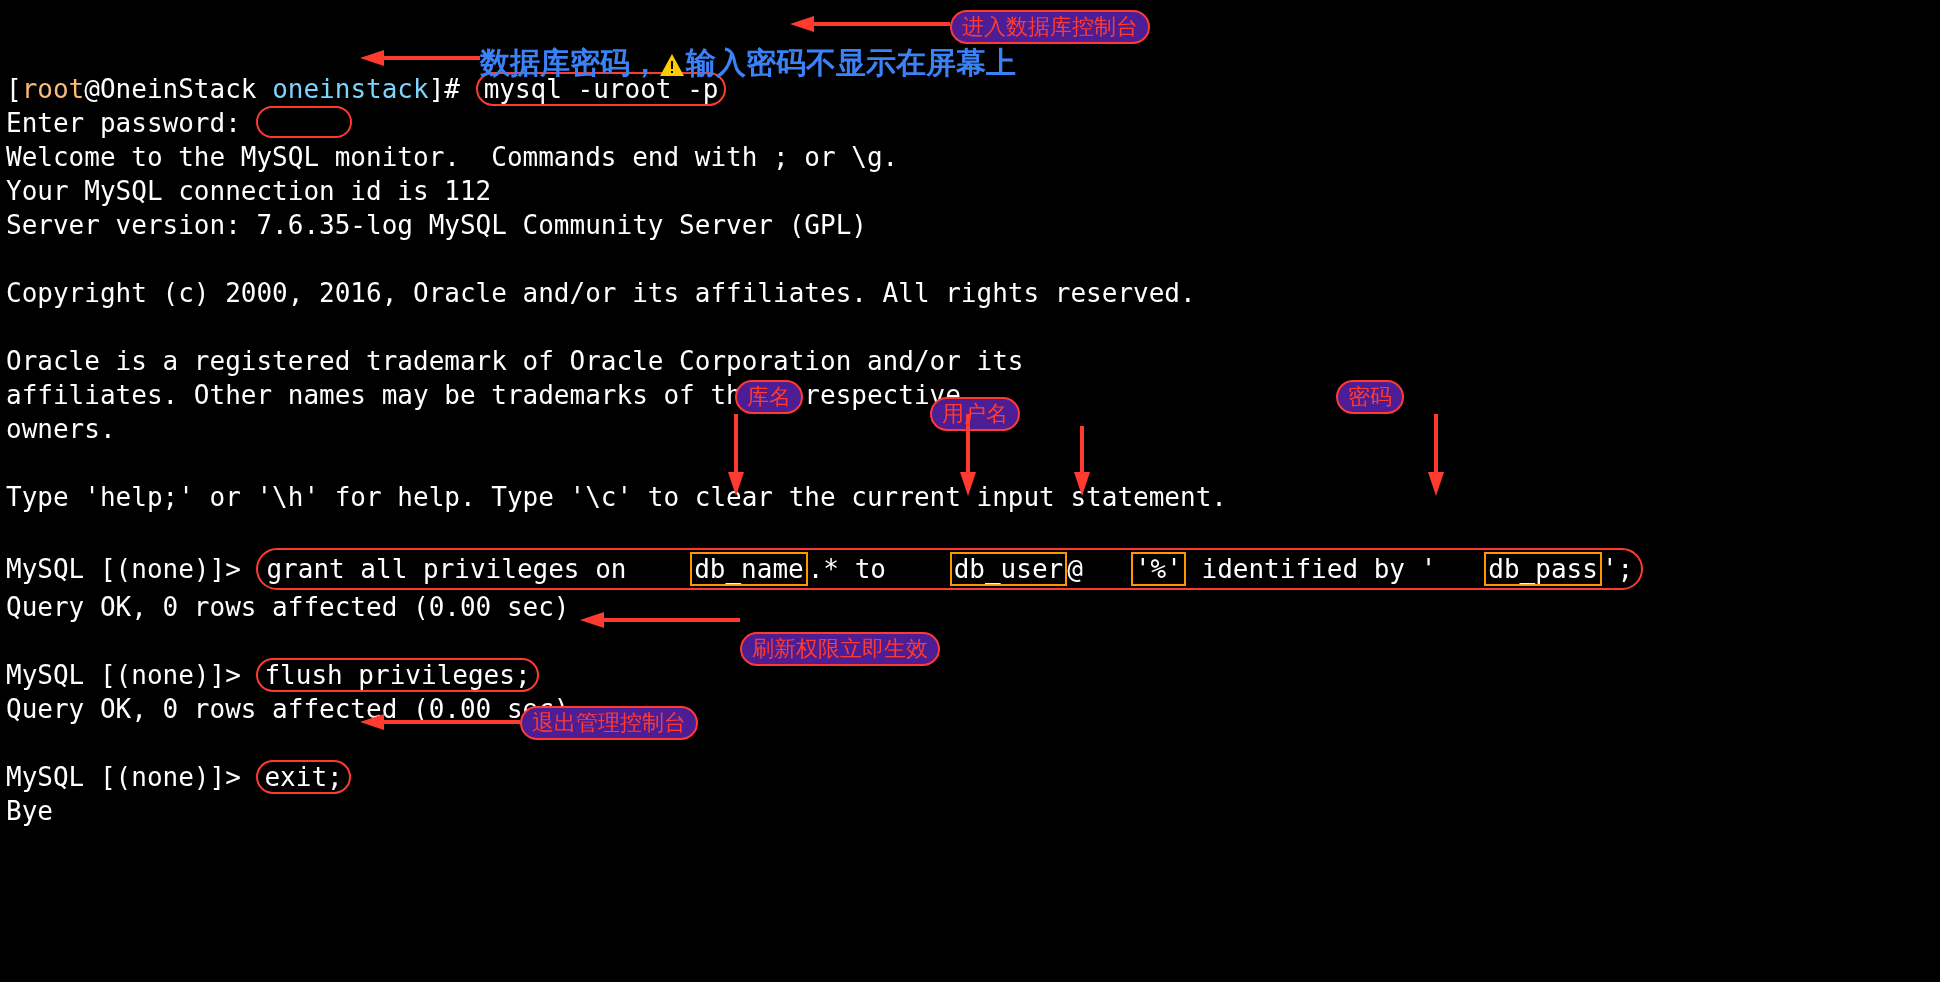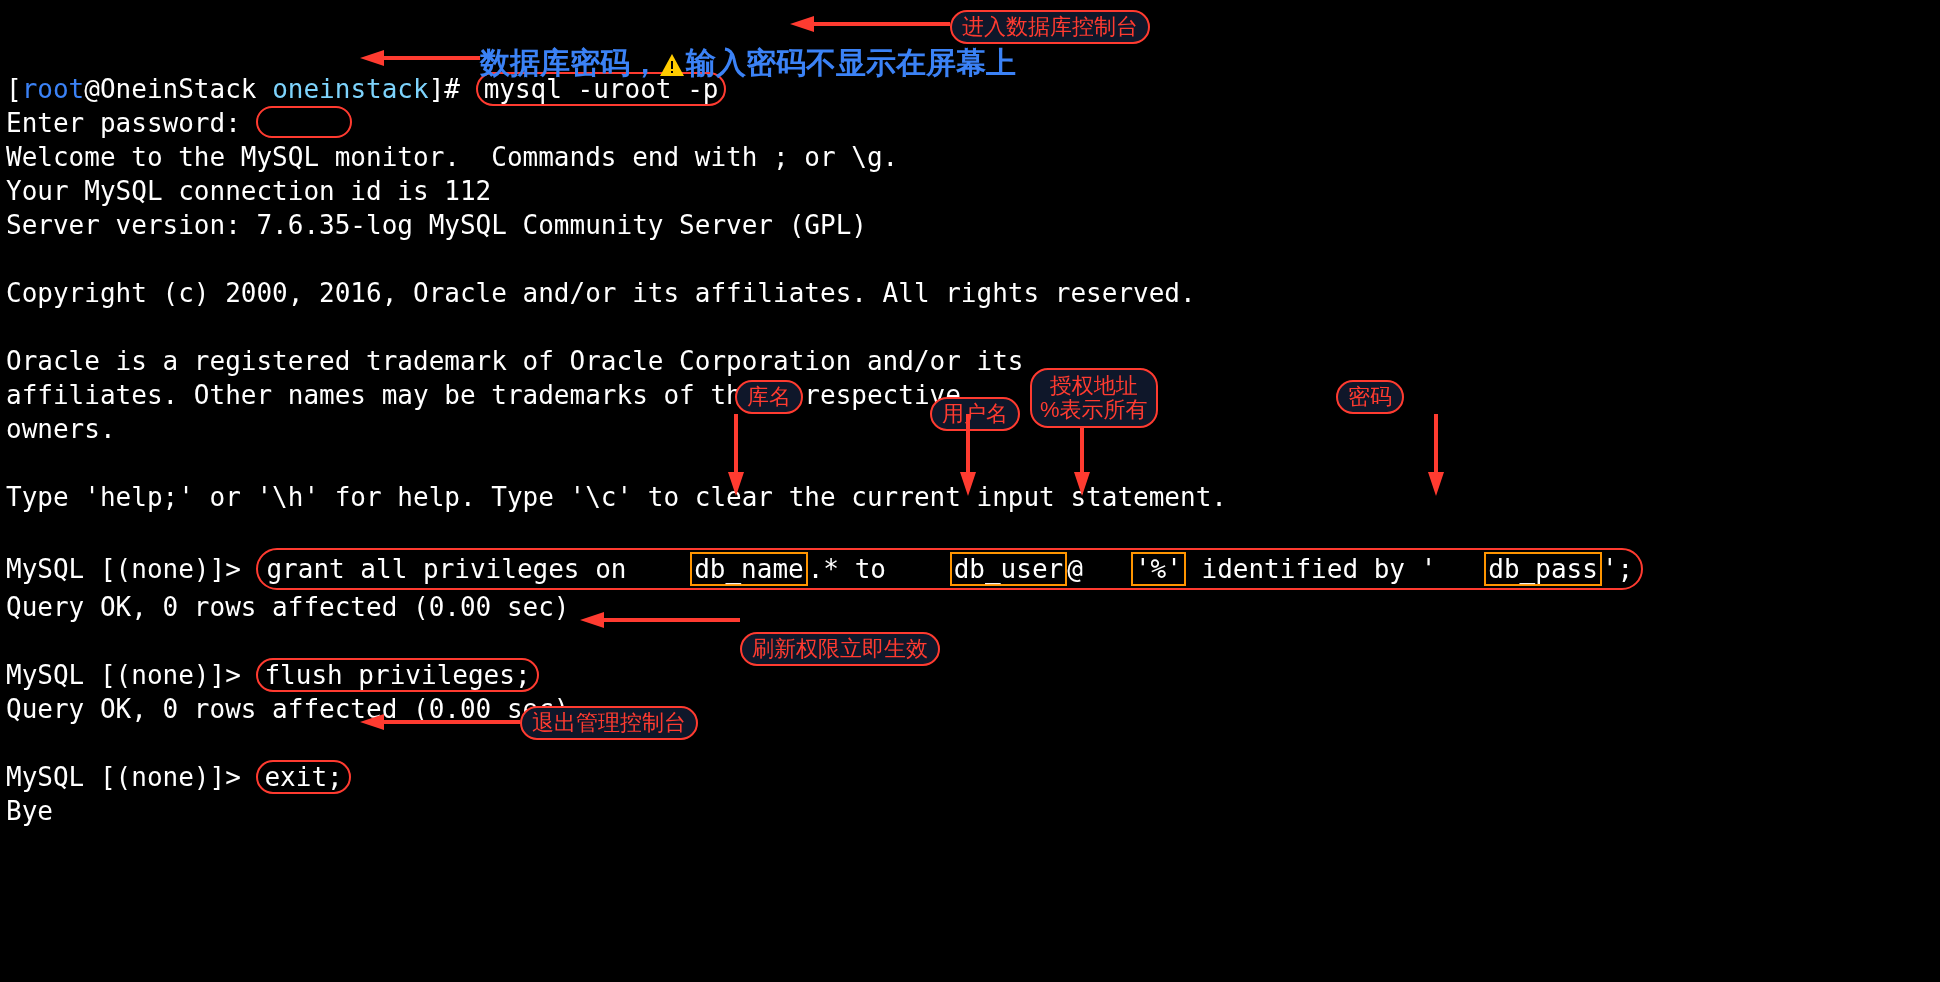--- a/index.html
+++ b/index.html
@@ -11,21 +11,21 @@
     font-size:26px;
     line-height:34px;
   }
   .terminal{
     padding:4px 6px;
     white-space:pre;
     position:relative;
     width:1940px;
     box-sizing:border-box;
   }
-  .green{color:#3b82f6;}
+  .green{color:#fdba74;}
   .magenta{color:#7dd3fc;text-align:center;}
   .white{color:#ffffff;}
 
   
   .circ{
     border:2px solid #ff3b30;
     border-radius:18px;
     padding:0 6px;
     margin:-2px 0;
     display:inline-block;
@@ -59,21 +59,21 @@
   
   .bubble{
     position:absolute;
     border:2px solid #ff3b30;
     border-radius:18px;
     color:#ff3b30;
     font-family:"PingFang SC","Microsoft YaHei","Hiragino Sans GB",sans-serif;
     font-size:22px;
     line-height:26px;
     padding:2px 10px;
-    background:#0f172a;
+    background:#4c1d95;
     white-space:nowrap;
   }
   .bubble.two-line{
     text-align:center;
     line-height:24px;
     padding:4px 8px;
   }
 
   
   .note{
@@ -155,23 +155,20 @@
   </svg>
 
   
   <div class="bubble" style="left:930px;top:380px;margin-top:17px;">用户名</div>
   <svg class="arrow" style="left:958px;top:414px;width:20px;height:82px;">
     <line x1="10" y1="0" x2="10" y2="62"></line>
     <polygon points="10,82 2,58 18,58"></polygon>
   </svg>
 
   
-  <div class="bubble two-line" style="left:1030px;top:368px;">
-    <span>授权地址</span><br><span>%表示所有</span>
-  </div>
   <svg class="arrow" style="left:1072px;top:426px;width:20px;height:70px;">
     <line x1="10" y1="0" x2="10" y2="50"></line>
     <polygon points="10,70 2,46 18,46"></polygon>
   </svg>
 
   
   <div class="bubble" style="left:1336px;top:380px;">密码</div>
   <svg class="arrow" style="left:1426px;top:414px;width:20px;height:82px;">
     <line x1="10" y1="0" x2="10" y2="62"></line>
     <polygon points="10,82 2,58 18,58"></polygon>

